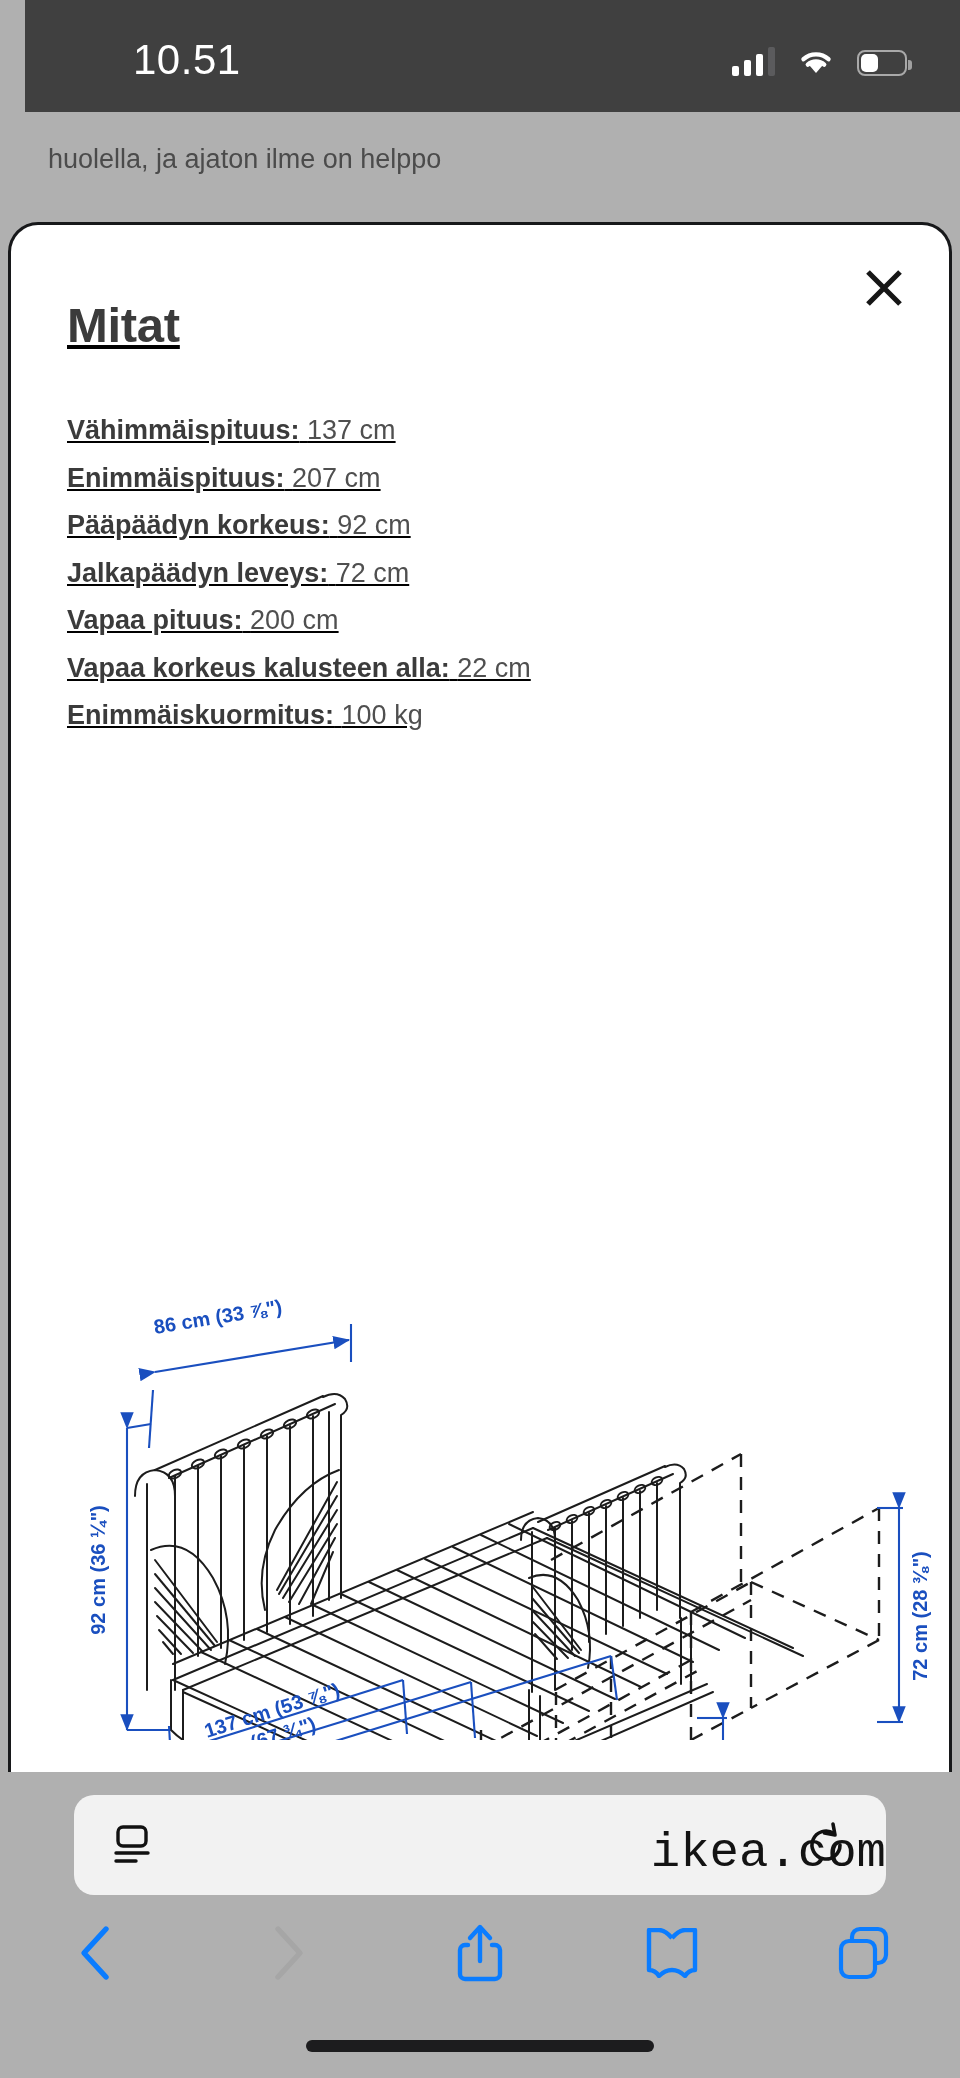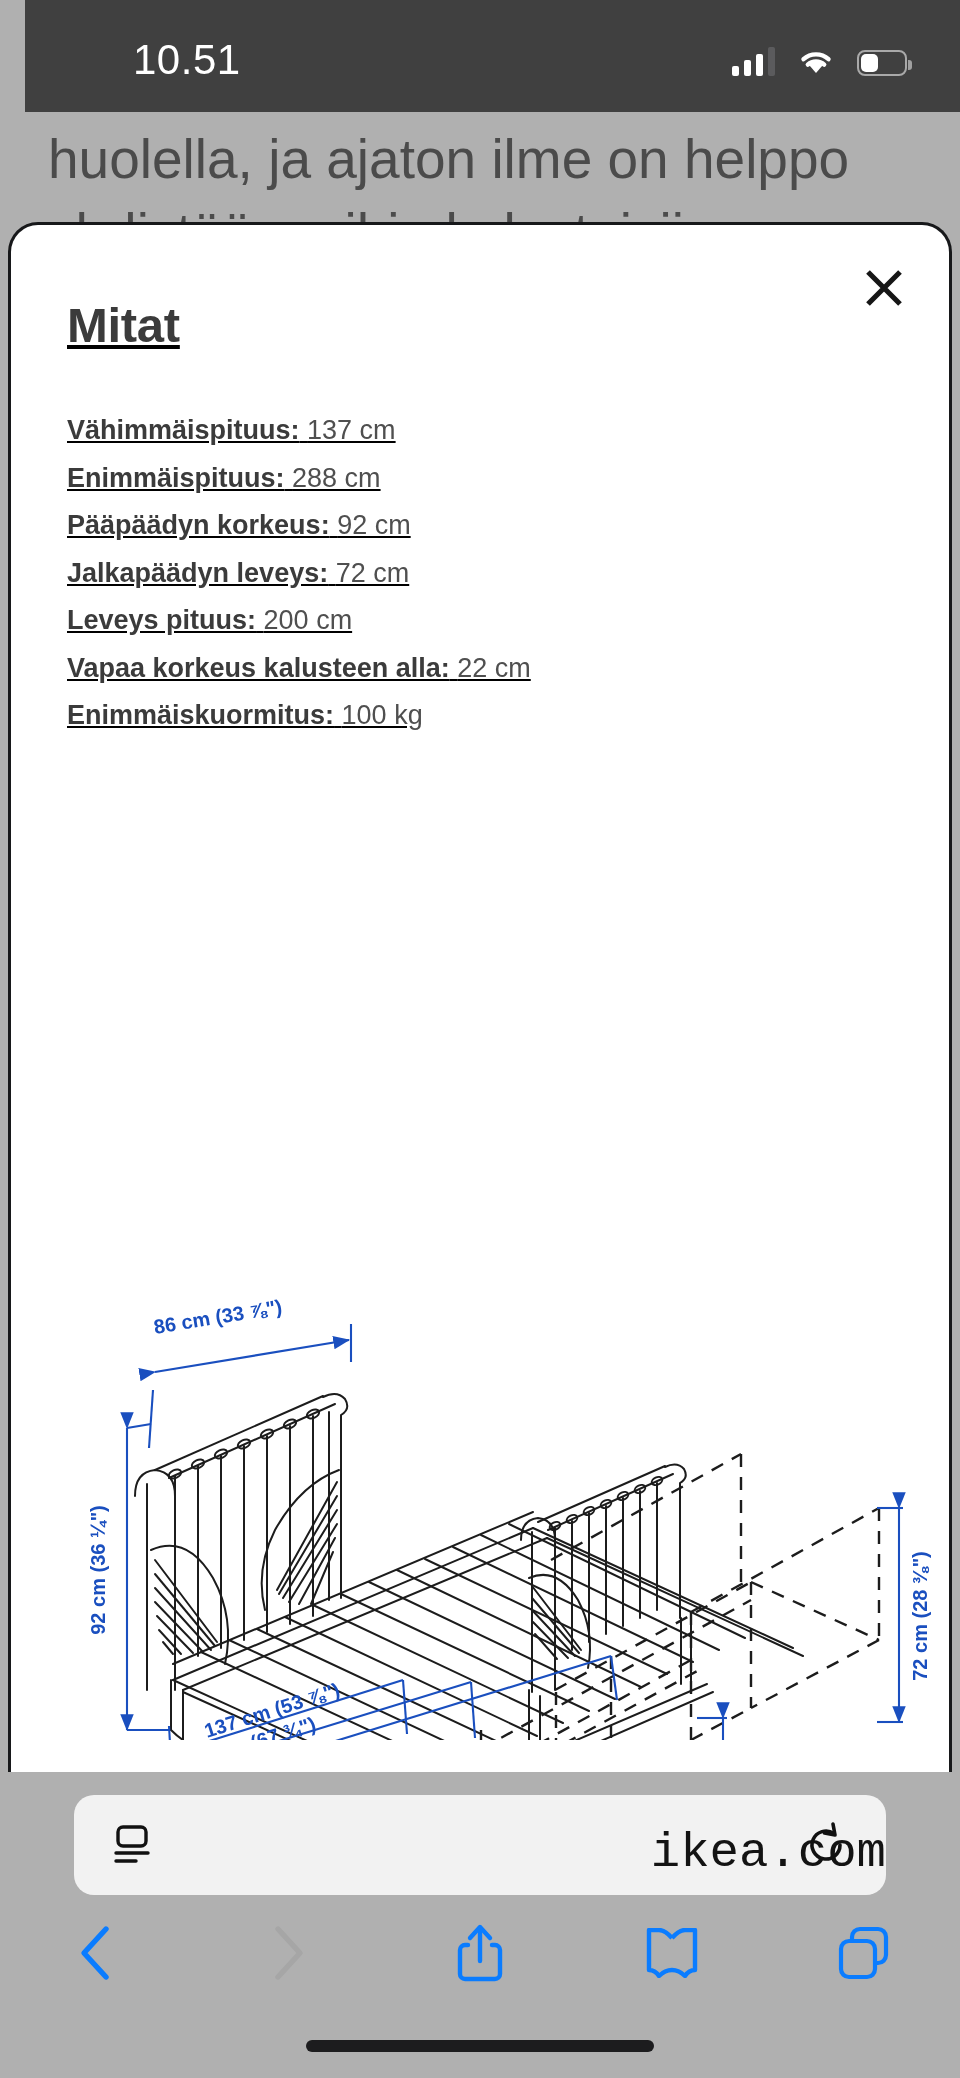--- a/index.html
+++ b/index.html
@@ -38,21 +38,21 @@
   .batt .fill { position:absolute; left:2px; top:2px; bottom:2px; width:38%;
                 background:#fff; border-radius:5px; }
 
   
   .page-bg {
     position:absolute; left:0; top:112px; width:960px; height:1660px;
     background:#b0b0b0; z-index:5; overflow:hidden;
   }
   .bg-text {
     position:absolute; left:48px; top:10px; width:880px;
-    color:#4b4b4b; font-size:55px; line-height:74px;
+    color:#4b4b4b; font-size:27px; line-height:74px;
     font-family:"Liberation Sans", sans-serif;
   }
 
   
   .modal {
     position:absolute; left:8px; top:222px; width:944px; height:1550px;
     background:#ffffff; z-index:20;
     border:3px solid #17181a;
     border-bottom:none;
     border-radius:30px 30px 0 0;
@@ -134,32 +134,32 @@
     <div class="modal-body">
       <div class="modal-title">Mitat</div>
 
       <ul class="spec-list">
         <li>
           <span class="k">Vähimmäispituus:</span>
           <span class="v">137 cm</span>
         </li>
         <li>
           <span class="k">Enimmäispituus:</span>
-          <span class="v">288 cm</span>
+          <span class="v">207 cm</span>
         </li>
         <li>
           <span class="k">Pääpäädyn korkeus:</span>
           <span class="v">92 cm</span>
         </li>
         <li>
           <span class="k">Jalkapäädyn leveys:</span>
           <span class="v">72 cm</span>
         </li>
         <li>
-          <span class="k">Leveys pituus:</span>
+          <span class="k">Vapaa pituus:</span>
           <span class="v">200 cm</span>
         </li>
         <li>
           <span class="k">Vapaa korkeus kalusteen alla:</span>
           <span class="v">22 cm</span>
         </li>
         <li>
           <span class="k">Enimmäiskuormitus:</span>
           <span class="v">100 kg</span>
         </li>

